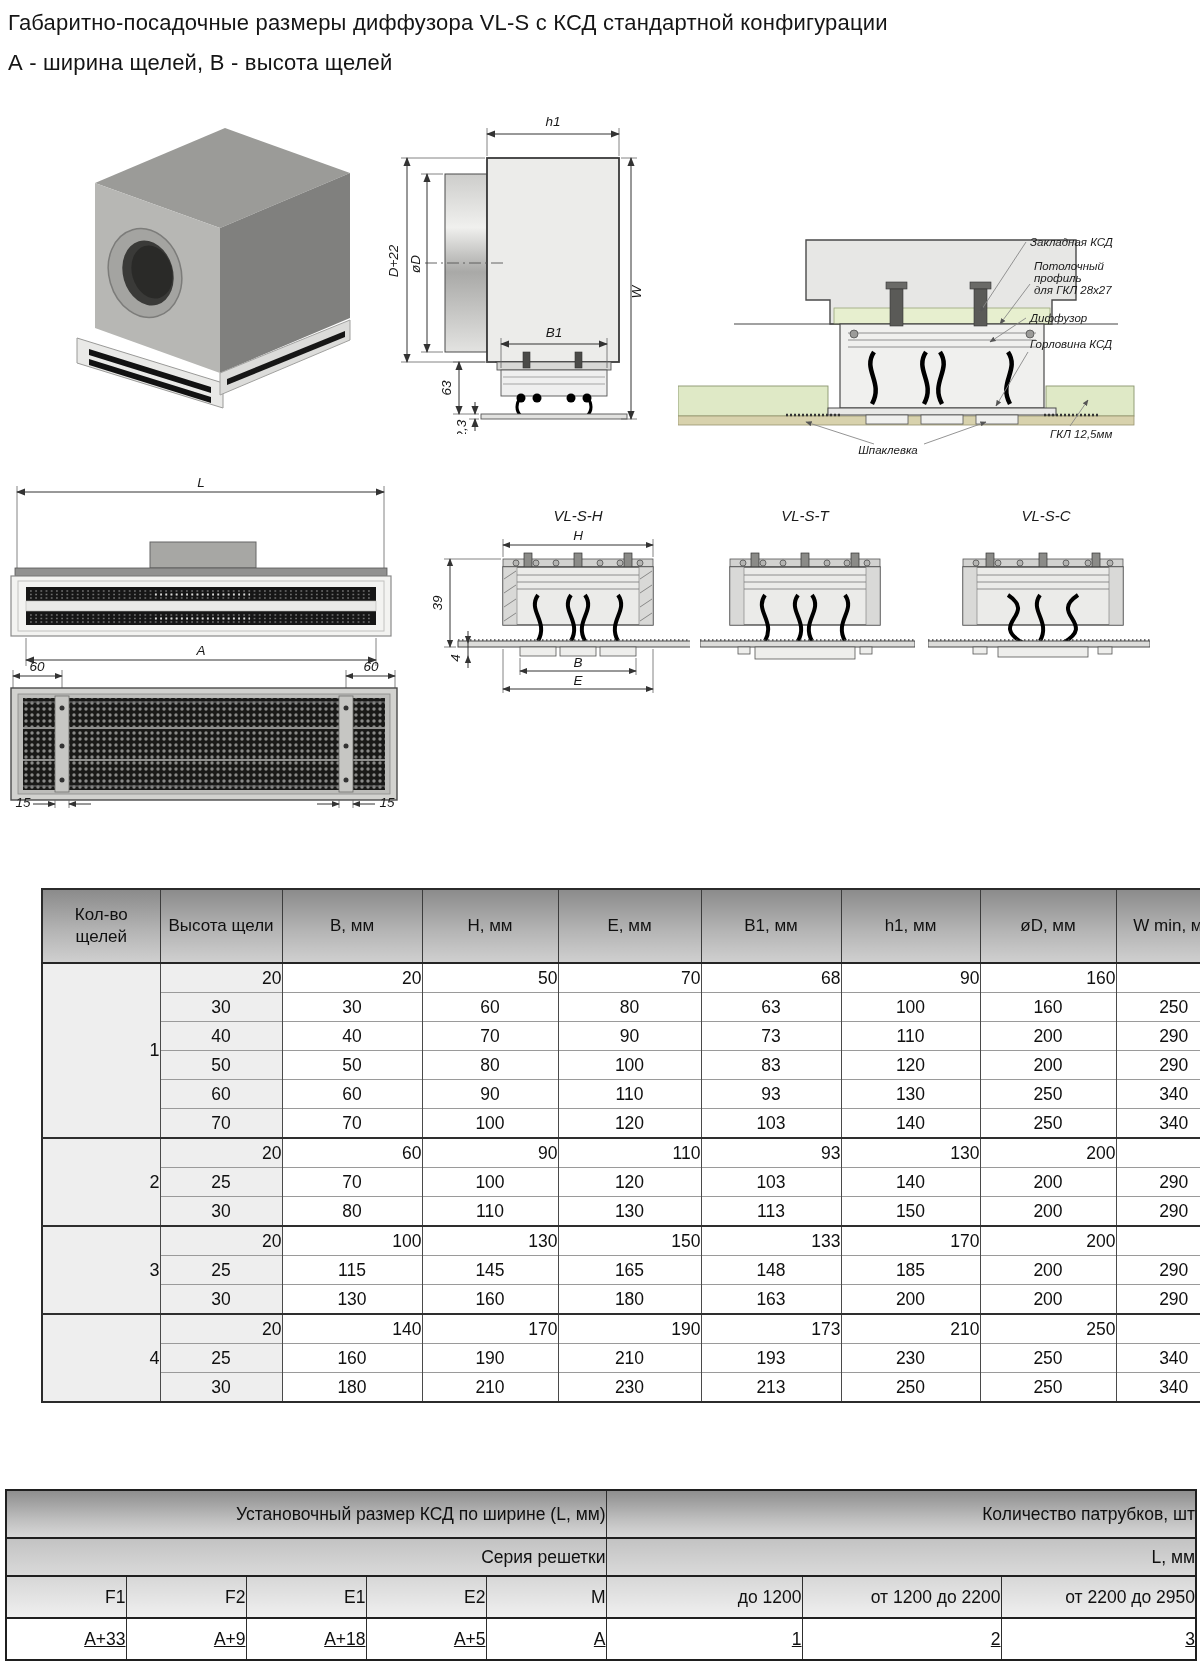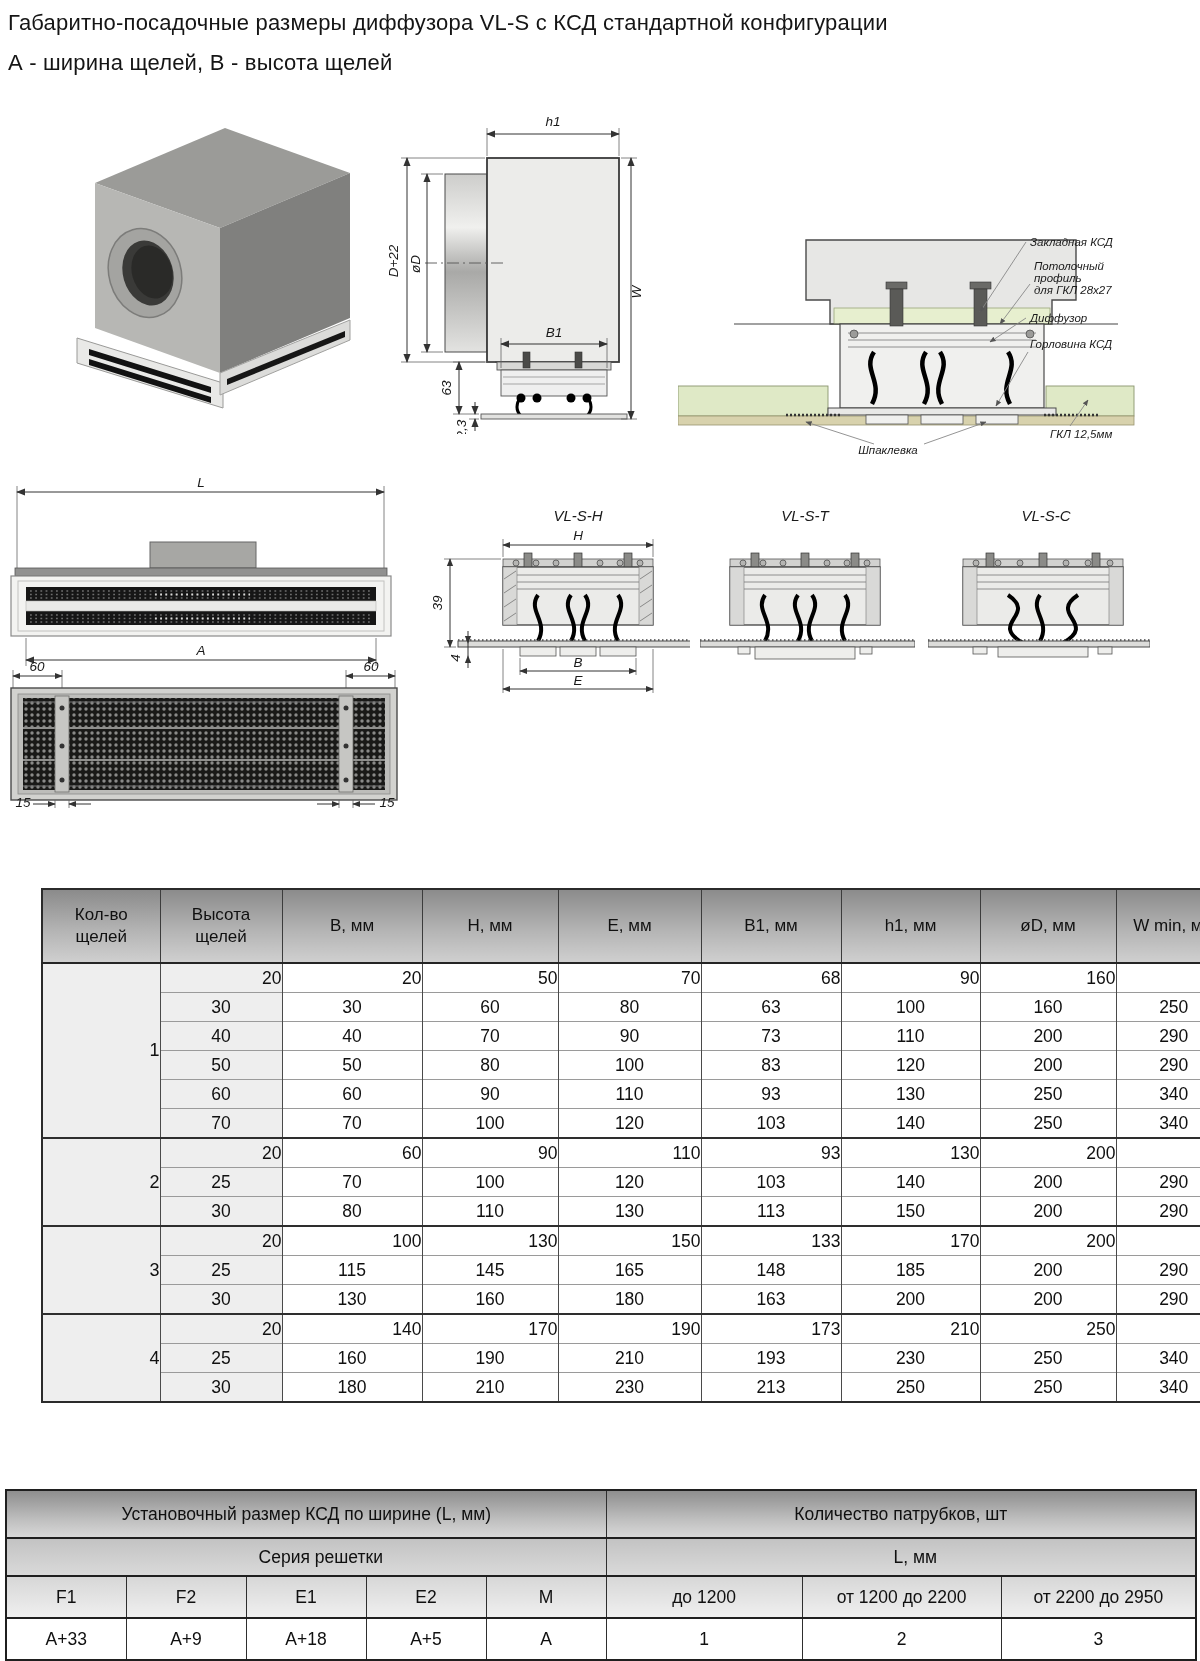--- a/index.html
+++ b/index.html
@@ -29,32 +29,32 @@
     border-left:1px solid #4a4a4a; border-right:1px solid #4a4a4a;
     border-top:1px solid #9a9a9a; background:#fff; padding:0;
   }
   .dims-table tr.group-start td { border-top:2px solid #2e2e2e;text-align:right; }
   .dims-table td.grp { background:#eeeeee; font-size:18px; }
   .dims-table td.ht  { background:#eeeeee; }
 
   
   .bt { position:absolute; left:5px; top:1489px; width:1190px;
     border:2px solid #1f1f1f; }
-  .bt td { text-align:center; font-size:17.5px; color:#101010;
+  .bt td { text-align:right; font-size:17.5px; color:#101010;
     border-left:1px solid #2e2e2e; border-right:1px solid #2e2e2e; padding:0; }
   .bt tr.bt-r1 td { height:46px;
     background:linear-gradient(180deg,#8e8e8e 0%,#bdbdbd 60%,#d8d8d8 100%);
     border-bottom:2px solid #1f1f1f; }
   .bt tr.bt-r2 td { height:36px;
     background:linear-gradient(180deg,#c3c3c3 0%,#d9d9d9 100%);
     border-bottom:2px solid #1f1f1f;padding-left:29px; }
   .bt tr.bt-r3 td { height:40px;
     background:linear-gradient(180deg,#d7d7d7 0%,#efefef 100%);
     border-bottom:2px solid #1f1f1f; }
-  .bt tr.bt-r4 td { height:40px; background:#fff; }
+  .bt tr.bt-r4 td { height:40px; background:#fff;text-decoration:underline; }
 
   
   svg { display:block; }
   .dl  { stroke:#333; stroke-width:1; fill:none; }
   .ext { stroke:#666; stroke-width:0.8; fill:none; }
   .ldr { stroke:#888; stroke-width:0.9; fill:none; }
   .dt  { font:italic 13.5px "Liberation Sans", sans-serif; fill:#1a1a1a; }
   .lbl { font:italic 11.5px "Liberation Sans", sans-serif; fill:#1a1a1a; }
   .sec { font:italic 15px "Liberation Sans", sans-serif; fill:#1a1a1a; }
 </style>
@@ -419,21 +419,21 @@
       <col style="width:136px">
         <col style="width:143px">
         <col style="width:140px">
       <col style="width:139px">
         <col style="width:136px">
         <col style="width:116px">
     </colgroup>
     <thead>
       <tr>
         <th>Кол-во щелей</th>
-        <th>Высота щелей</th>
+        <th>Высота щели</th>
         <th>B, мм</th>
         <th>H, мм</th>
         <th>E, мм</th>
         <th>B1, мм</th>
         <th>h1, мм</th>
         <th>øD, мм</th>
         <th>W min, мм</th>
       </tr>
     </thead>
     <tbody>

